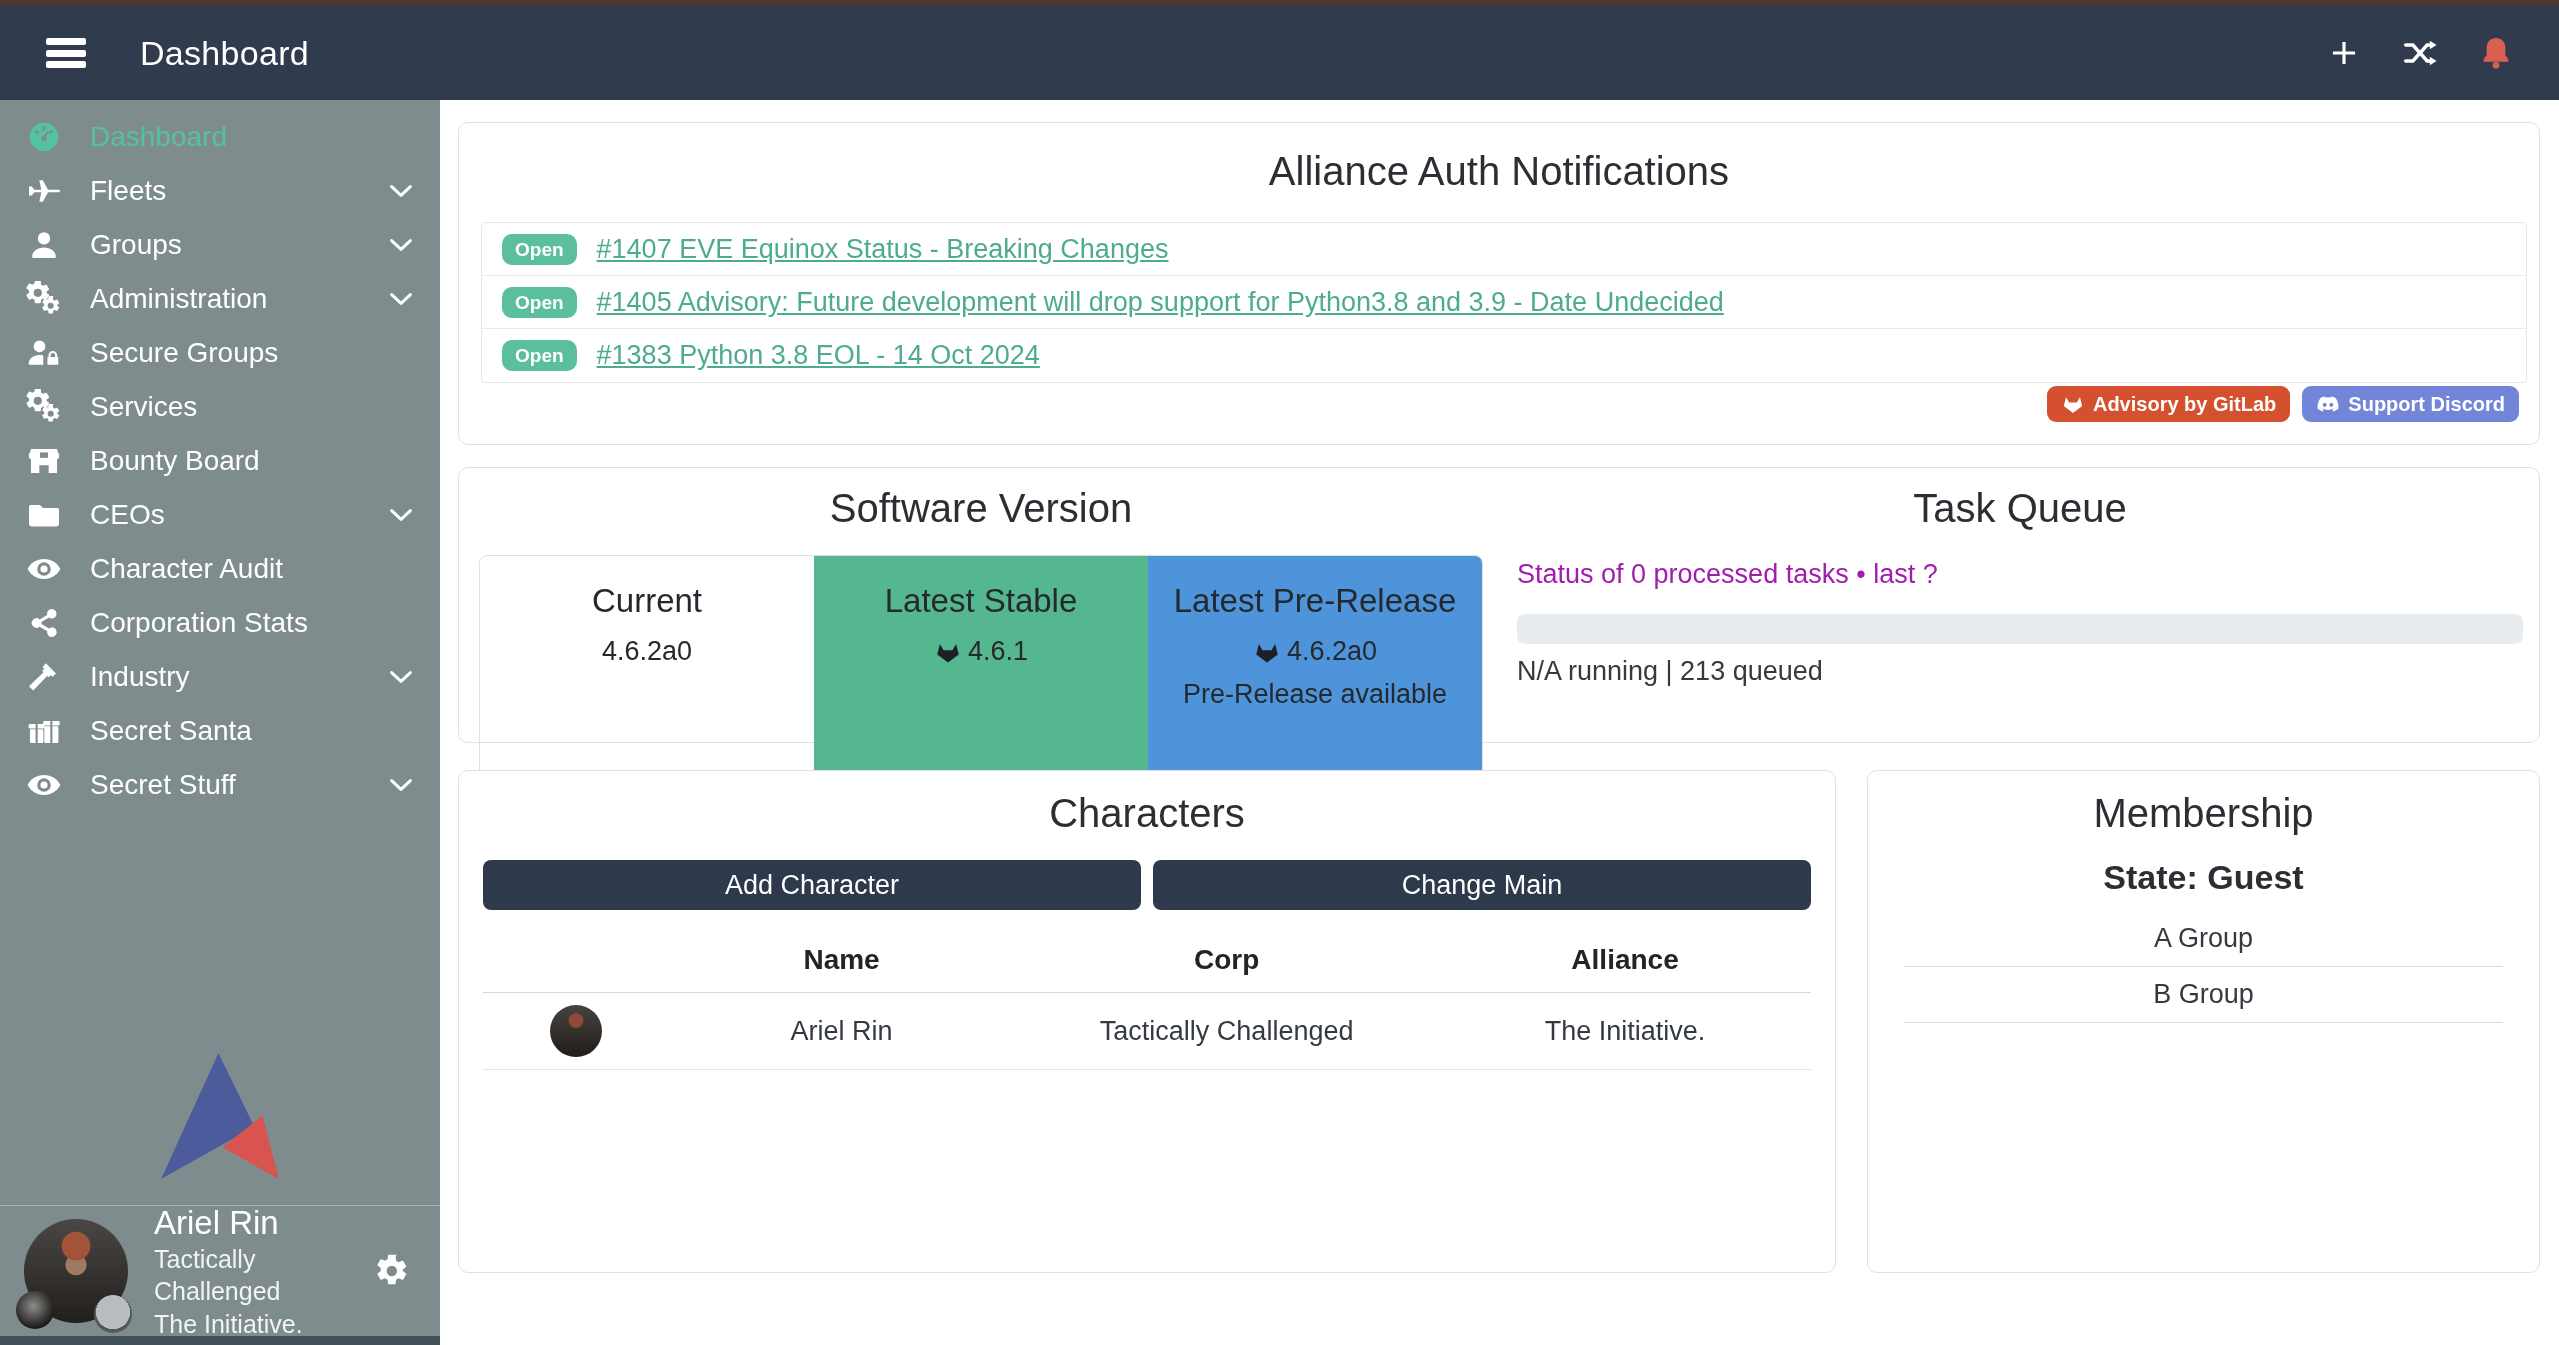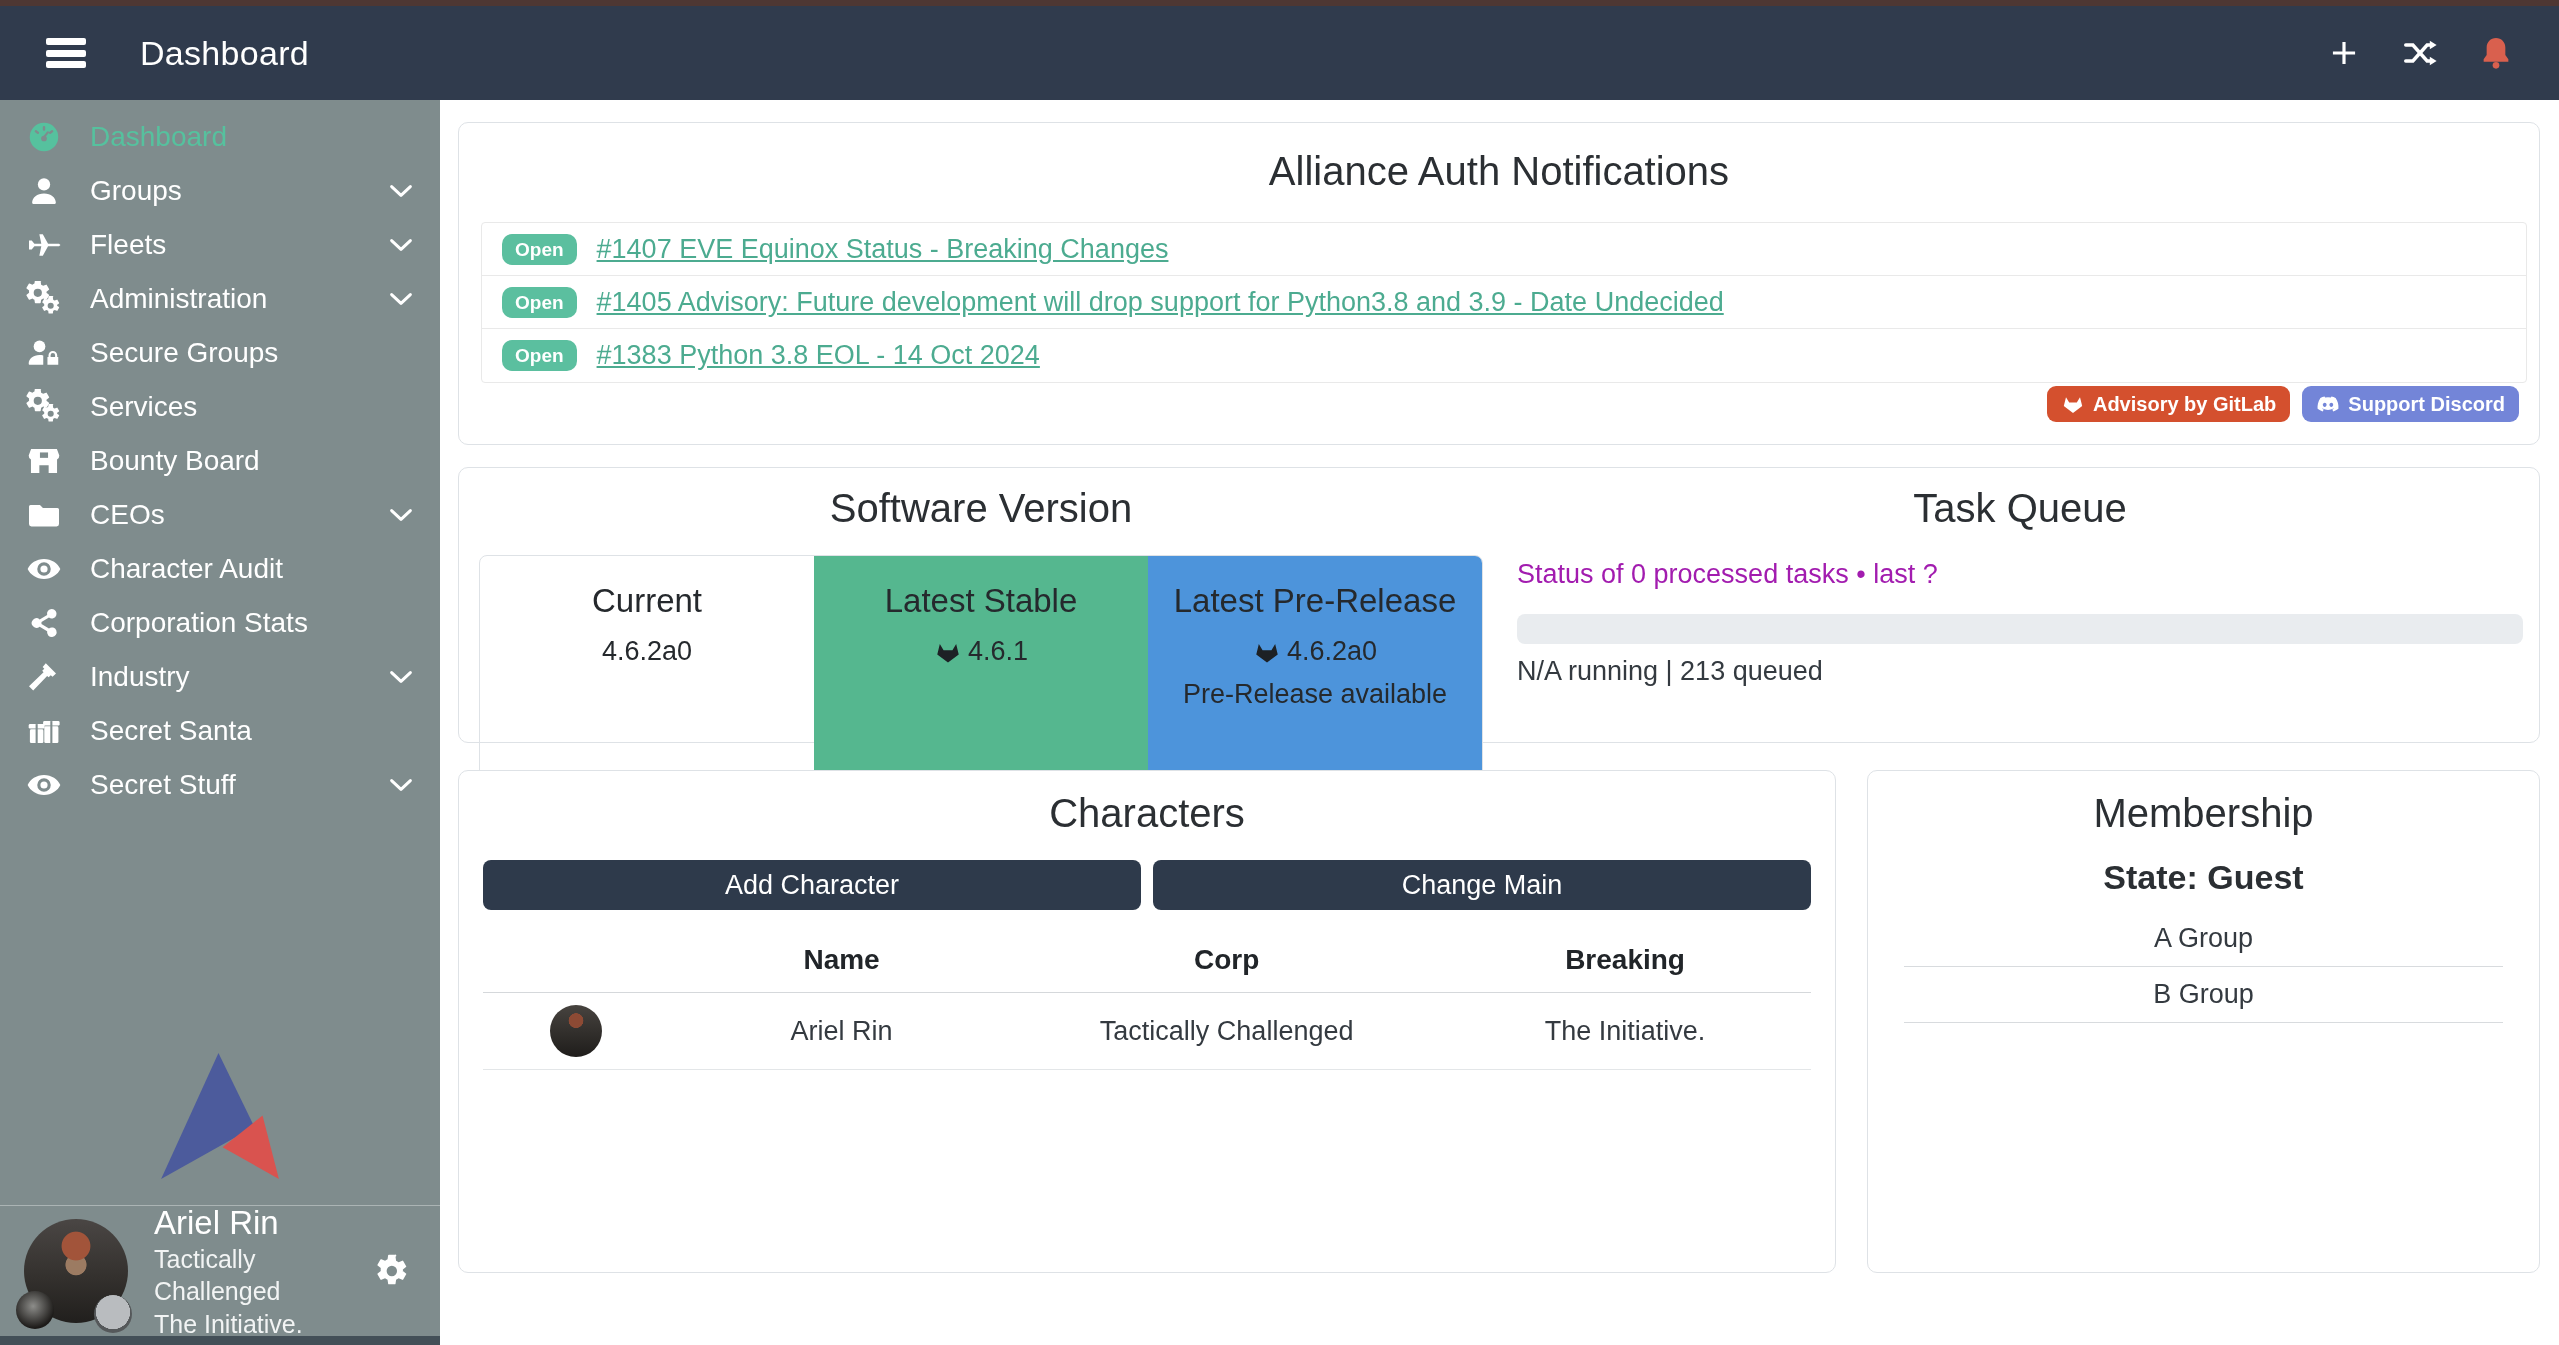--- a/index.html
+++ b/index.html
@@ -165,36 +165,36 @@
             </svg>
           </span>
           <span class="s-label">Dashboard</span>
           <span class="s-chevron" style="visibility: hidden;"><svg viewBox="0 0 24 24" fill="none" stroke="currentColor" stroke-width="2.4" stroke-linecap="round" stroke-linejoin="round">
               <path d="M4.5 8.5 12 15.5 19.5 8.5"></path>
             </svg></span>
         </div>
         <div class="side-item">
           <span class="s-icon">
             <svg viewBox="0 0 24 24" fill="currentColor">
+              <path d="M22 11.2h-7.3L11.2 4.8H8.9l1.3 6.4H5.6L3.8 9H2v6h1.8l1.8-2.2h4.6L8.9 19.2h2.3l3.5-6.4H22l1-0.8z"></path>
+            </svg>
+          </span>
+          <span class="s-label">Fleets</span>
+          <span class="s-chevron"><svg viewBox="0 0 24 24" fill="none" stroke="currentColor" stroke-width="2.4" stroke-linecap="round" stroke-linejoin="round">
+              <path d="M4.5 8.5 12 15.5 19.5 8.5"></path>
+            </svg></span>
+        </div>
+        <div class="side-item">
+          <span class="s-icon">
+            <svg viewBox="0 0 24 24" fill="currentColor">
               <circle cx="12" cy="7.6" r="4.1"></circle>
               <path d="M12 13.6c-4.6 0-7.9 2.6-7.9 6.3 0 .4.3.7.7.7h14.4c.4 0 .7-.3.7-.7 0-3.7-3.3-6.3-7.9-6.3z"></path>
             </svg>
           </span>
           <span class="s-label">Groups</span>
-          <span class="s-chevron"><svg viewBox="0 0 24 24" fill="none" stroke="currentColor" stroke-width="2.4" stroke-linecap="round" stroke-linejoin="round">
-              <path d="M4.5 8.5 12 15.5 19.5 8.5"></path>
-            </svg></span>
-        </div>
-        <div class="side-item">
-          <span class="s-icon">
-            <svg viewBox="0 0 24 24" fill="currentColor">
-              <path d="M22 11.2h-7.3L11.2 4.8H8.9l1.3 6.4H5.6L3.8 9H2v6h1.8l1.8-2.2h4.6L8.9 19.2h2.3l3.5-6.4H22l1-0.8z"></path>
-            </svg>
-          </span>
-          <span class="s-label">Fleets</span>
           <span class="s-chevron"><svg viewBox="0 0 24 24" fill="none" stroke="currentColor" stroke-width="2.4" stroke-linecap="round" stroke-linejoin="round">
               <path d="M4.5 8.5 12 15.5 19.5 8.5"></path>
             </svg></span>
         </div>
         <div class="side-item">
           <span class="s-icon">
             <svg viewBox="0 0 24 24" fill="currentColor">
               <g transform="translate(-1.5,-1.5) scale(.78)">
                 <path fill-rule="evenodd" d="M19.43 12.98c.04-.32.07-.64.07-.98s-.03-.66-.07-.98l2.11-1.65a.5.5 0 0 0 .12-.64l-2-3.46a.5.5 0 0 0-.61-.22l-2.49 1a7.3 7.3 0 0 0-1.69-.98l-.38-2.65A.49.49 0 0 0 14 1h-4a.49.49 0 0 0-.49.42l-.38 2.65c-.61.25-1.17.59-1.69.98l-2.49-1a.57.57 0 0 0-.61.22l-2 3.46a.49.49 0 0 0 .12.64l2.11 1.65c-.04.32-.07.65-.07.98s.03.66.07.98l-2.11 1.65a.5.5 0 0 0-.12.64l2 3.46c.12.22.39.3.61.22l2.49-1c.52.39 1.08.73 1.69.98l.38 2.65c.04.24.24.42.49.42h4c.25 0 .46-.18.49-.42l.38-2.65c.61-.25 1.17-.59 1.69-.98l2.49 1c.23.09.49 0 .61-.22l2-3.46a.5.5 0 0 0-.12-.64l-2.11-1.65zM12 15.5A3.5 3.5 0 1 1 12 8.5a3.5 3.5 0 0 1 0 7z"></path>
               </g>
@@ -441,21 +441,21 @@
               <col class="c-avatar">
               <col style="width:26%">
               <col style="width:32%">
               <col style="width:28%">
             </colgroup>
           <thead>
             <tr>
               <th></th>
               <th>Name</th>
               <th>Corp</th>
-              <th>Breaking</th>
+              <th>Alliance</th>
             </tr>
           </thead>
           <tbody>
 
           <tr>
                 <td>
                   <div class="row-avatar"></div>
                 </td>
                 <td>Ariel Rin</td>
                 <td>Tactically Challenged</td>

